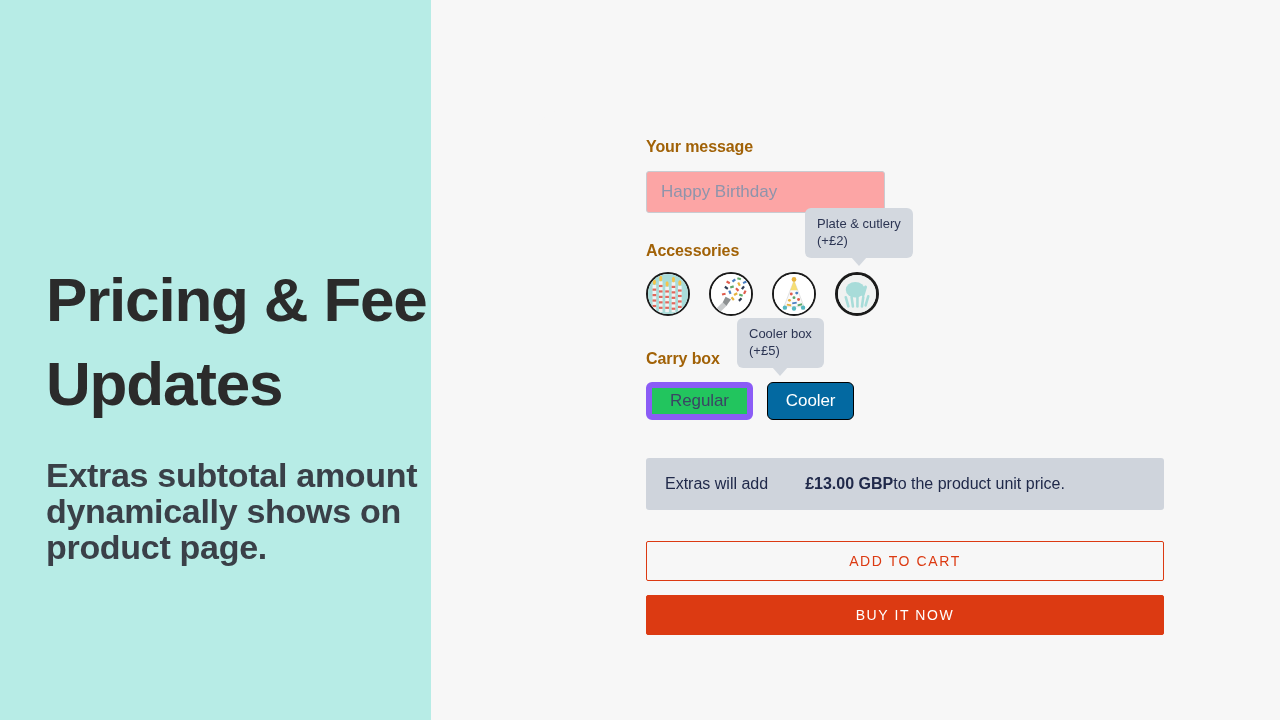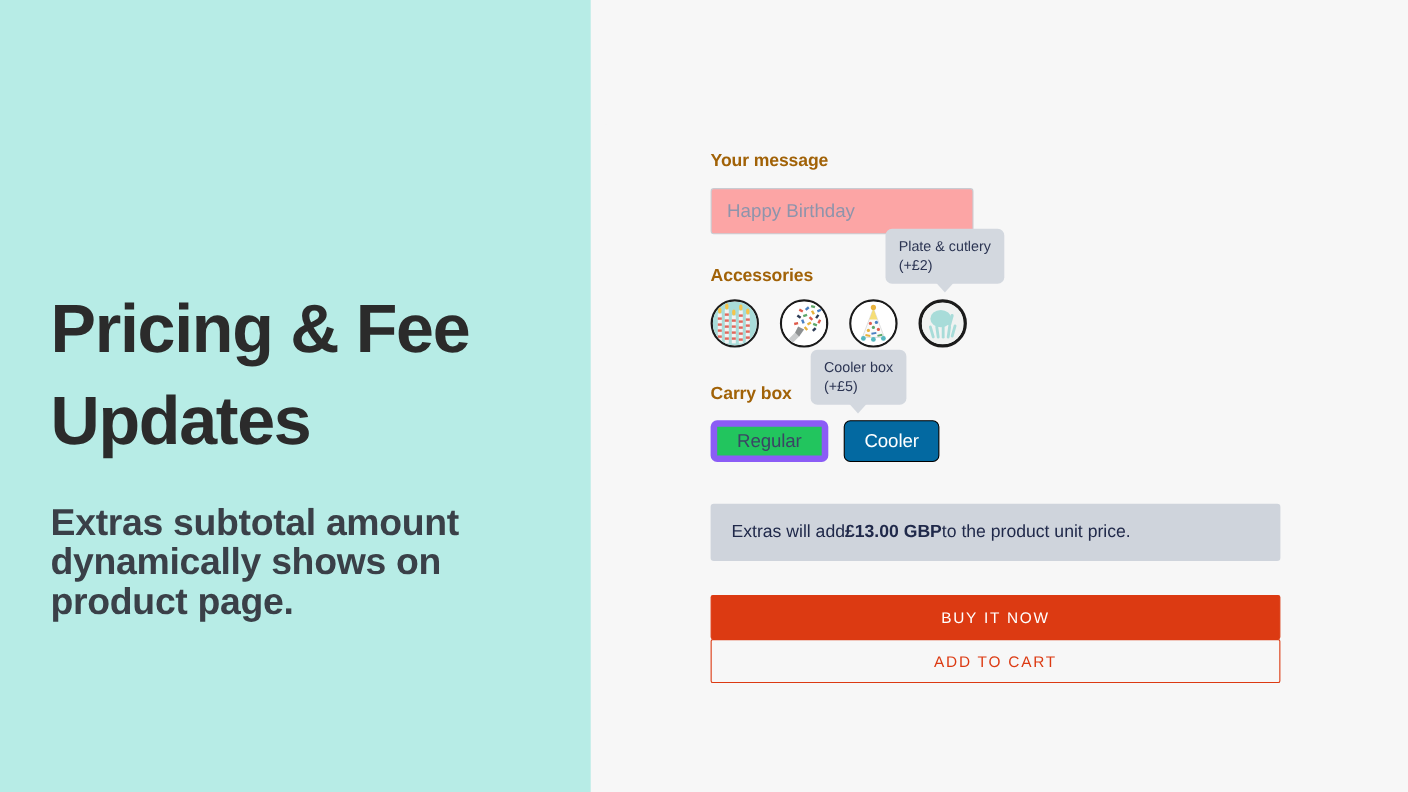--- a/index.html
+++ b/index.html
@@ -14,21 +14,21 @@
     font-family: "Liberation Sans", sans-serif;
     background: #F7F7F7;
     position: relative;
   }
 
   
   #left-panel {
     position: absolute;
     left: 0;
     top: 0;
-    width: 537px;
+    width: 431px;
     height: 720px;
     background: #B7ECE6;
     z-index: 2;
   }
 
   #headline {
     position: absolute;
     left: 46px;
     top: 258px;
     width: 470px;
@@ -182,21 +182,21 @@
     width: 518px;
     height: 52px;
     background: #CFD4DC;
     border-radius: 3px;
     display: flex;
     align-items: center;
     padding: 0 19px;
     font-size: 16px;
     color: #20294A;
   }
-  #extras-notice b { font-weight: 700; }
+  #extras-notice b { font-weight: 700; padding-left: 37px; }
 
   
   #buy-buttons { margin-top: 31px; width: 518px; }
 
   .shop-btn {
     display: block;
     width: 100%;
     height: 40px;
     border-radius: 2px;
     font-family: "Liberation Sans", sans-serif;
@@ -380,18 +380,18 @@
       </div>
     </div>
 
     <div id="extras-notice">
       <span>Extras will add </span>
         <b>£13.00 GBP</b>
         <span> to the product unit price.</span>
     </div>
 
     <div id="buy-buttons">
+      <button class="shop-btn" id="add-to-cart-button">ADD TO CART</button>
       <button class="shop-btn" id="buy-it-now-button">BUY IT NOW</button>
-      <button class="shop-btn" id="add-to-cart-button">ADD TO CART</button>
     </div>
 
   </div>
 </div>
 
 </body></html>

